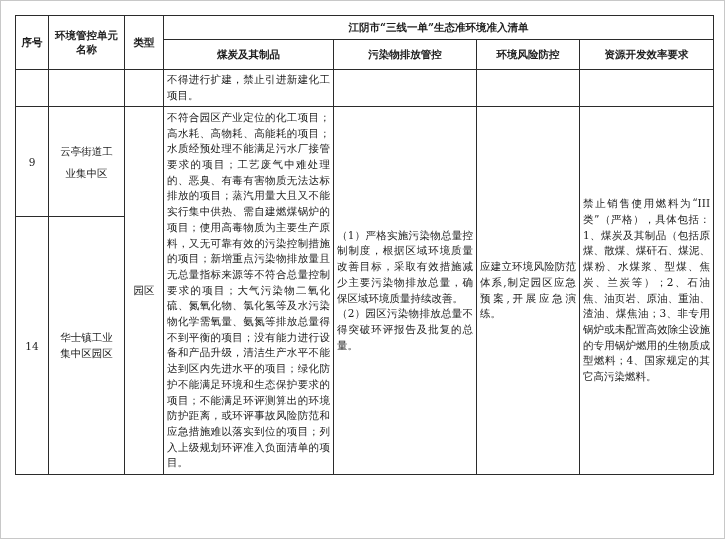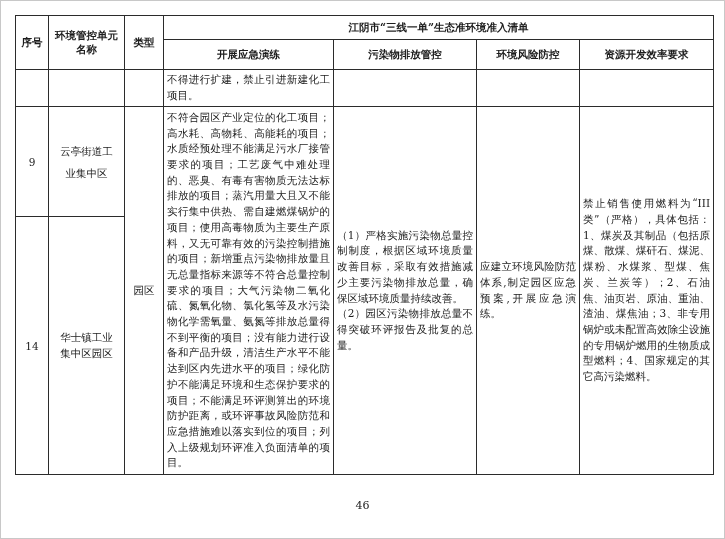--- a/index.html
+++ b/index.html
@@ -72,21 +72,21 @@
 
     <tbody>
         <tr style="height:24px">
       <td class="hdr" rowspan="2">序号</td>
       <td class="hdr" rowspan="2">环境管控单元名称</td>
       <td class="hdr" rowspan="2">类型</td>
       <td class="hdr" colspan="4">江阴市“三线一单”生态准环境准入清单</td>
     </tr>
 
     <tr style="height:30px">
-      <td class="hdr">开展应急演练</td>
+      <td class="hdr">煤炭及其制品</td>
       <td class="hdr">污染物排放管控</td>
       <td class="hdr">环境风险防控</td>
       <td class="hdr">资源开发效率要求</td>
     </tr>
 
     <tr style="height:37px">
       <td></td>
       <td></td>
       <td></td>
       <td class="txt top">不得进行扩建，禁止引进新建化工项目。</td>
@@ -106,15 +106,14 @@
       <td class="txt" rowspan="2">禁止销售使用燃料为“III类”（严格），具体包括：1、煤炭及其制品（包括原煤、散煤、煤矸石、煤泥、煤粉、水煤浆、型煤、焦炭、兰炭等）；2、石油焦、油页岩、原油、重油、渣油、煤焦油；3、非专用锅炉或未配置高效除尘设施的专用锅炉燃用的生物质成型燃料；4、国家规定的其它高污染燃料。</td>
     </tr>
 
     <tr style="height:258px">
       <td class="center">14</td>
       <td class="center" style="padding:2px 10px; line-height:15.7px;font-family:Liberation Serif, serif;">华士镇工业集中区园区</td>
     </tr>
   </tbody>
     </table>
 
-  <div class="pageno">46</div>
 
 </div>
 
 </body></html>

